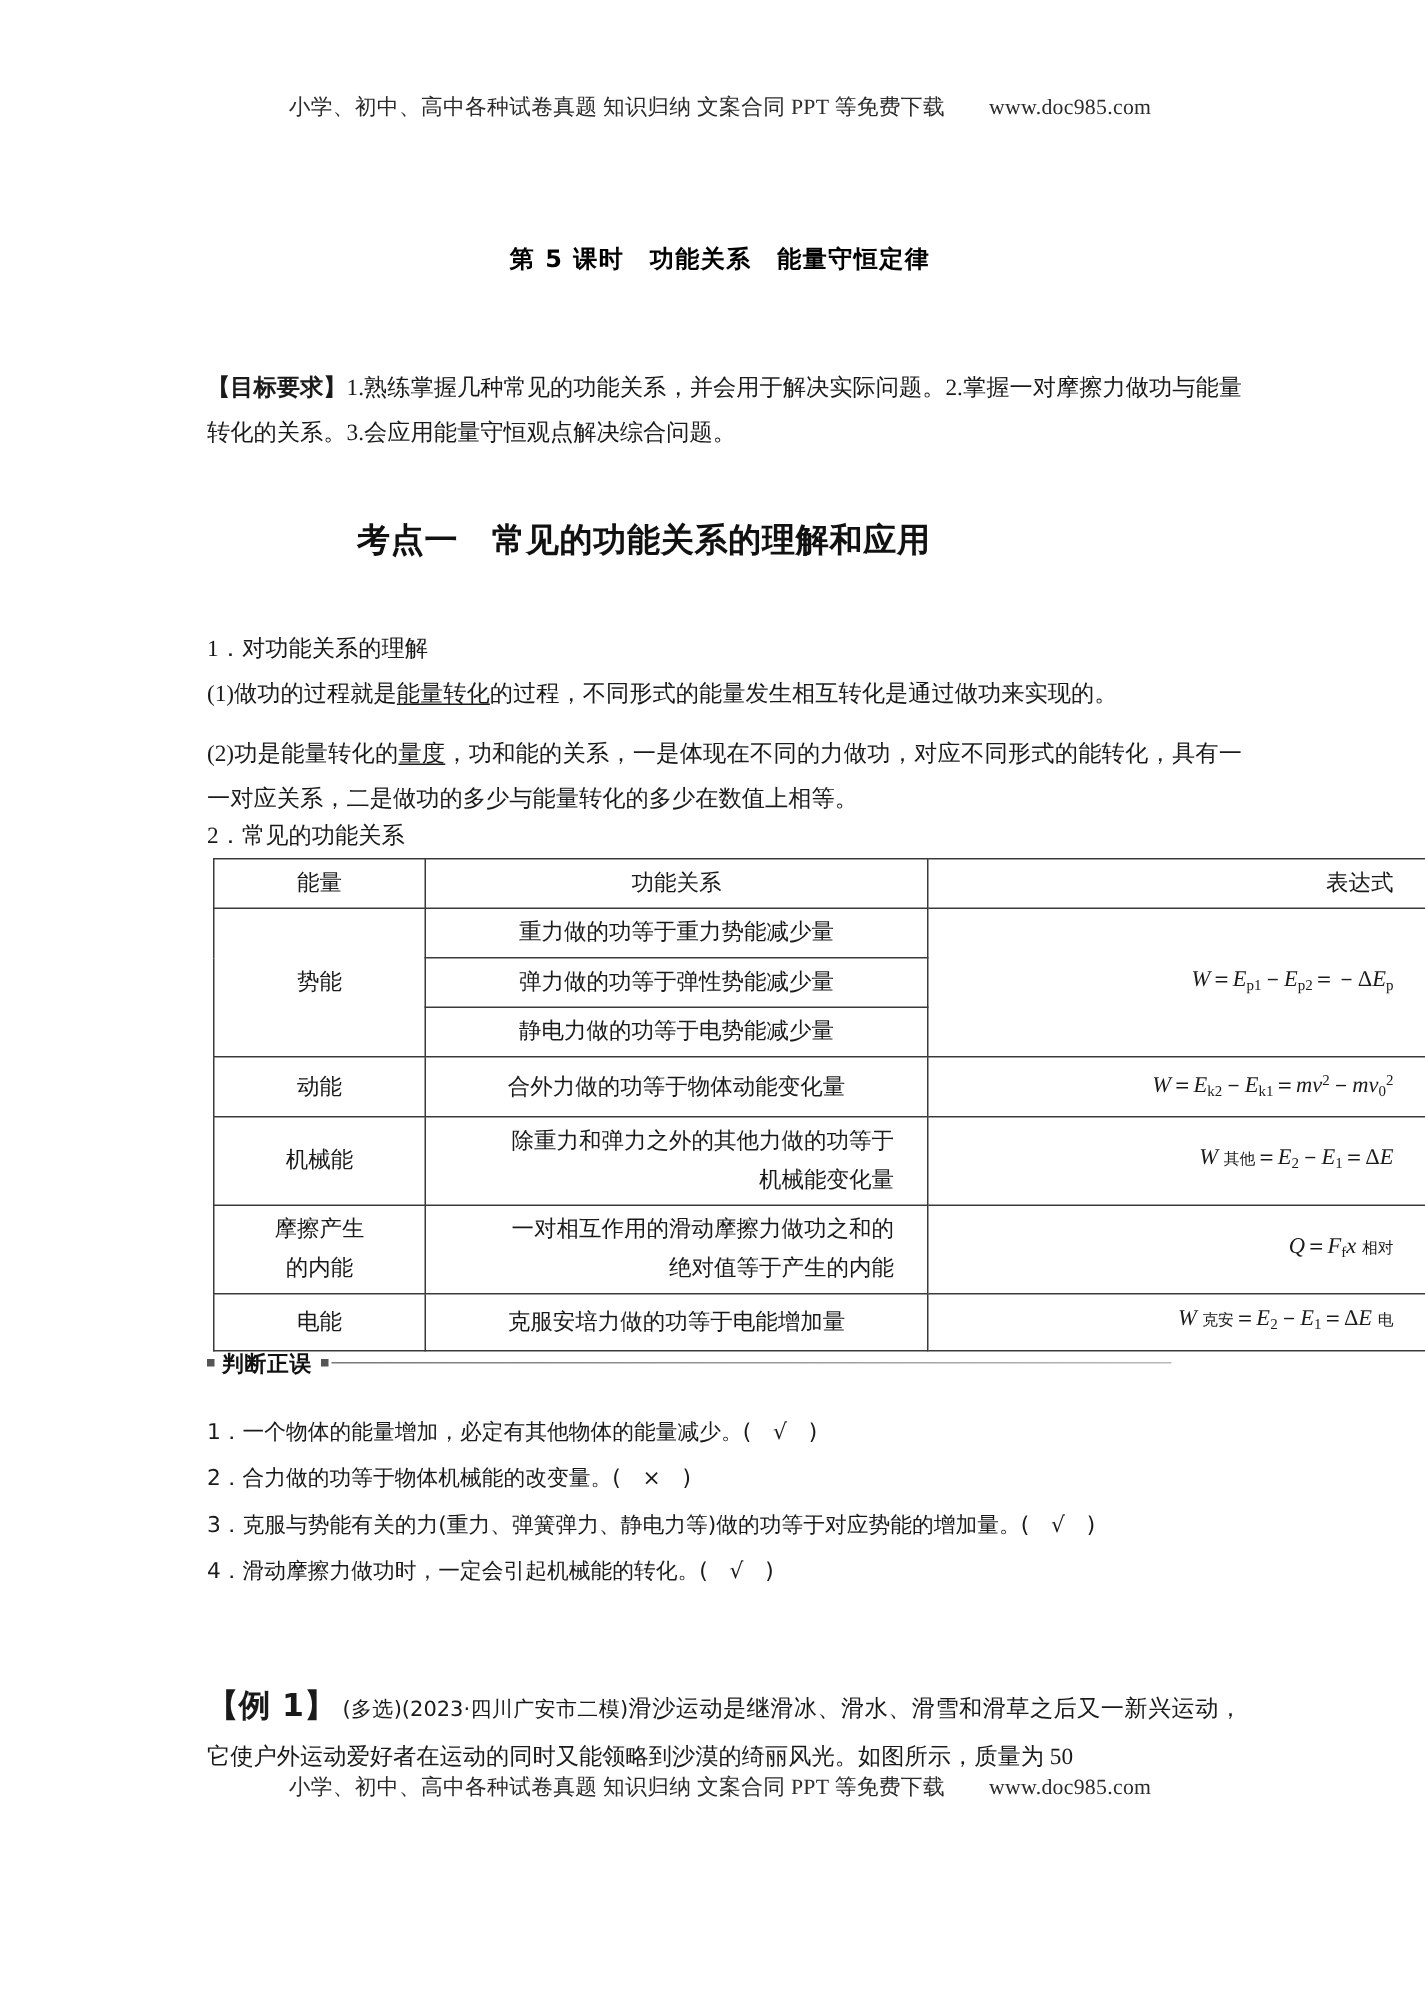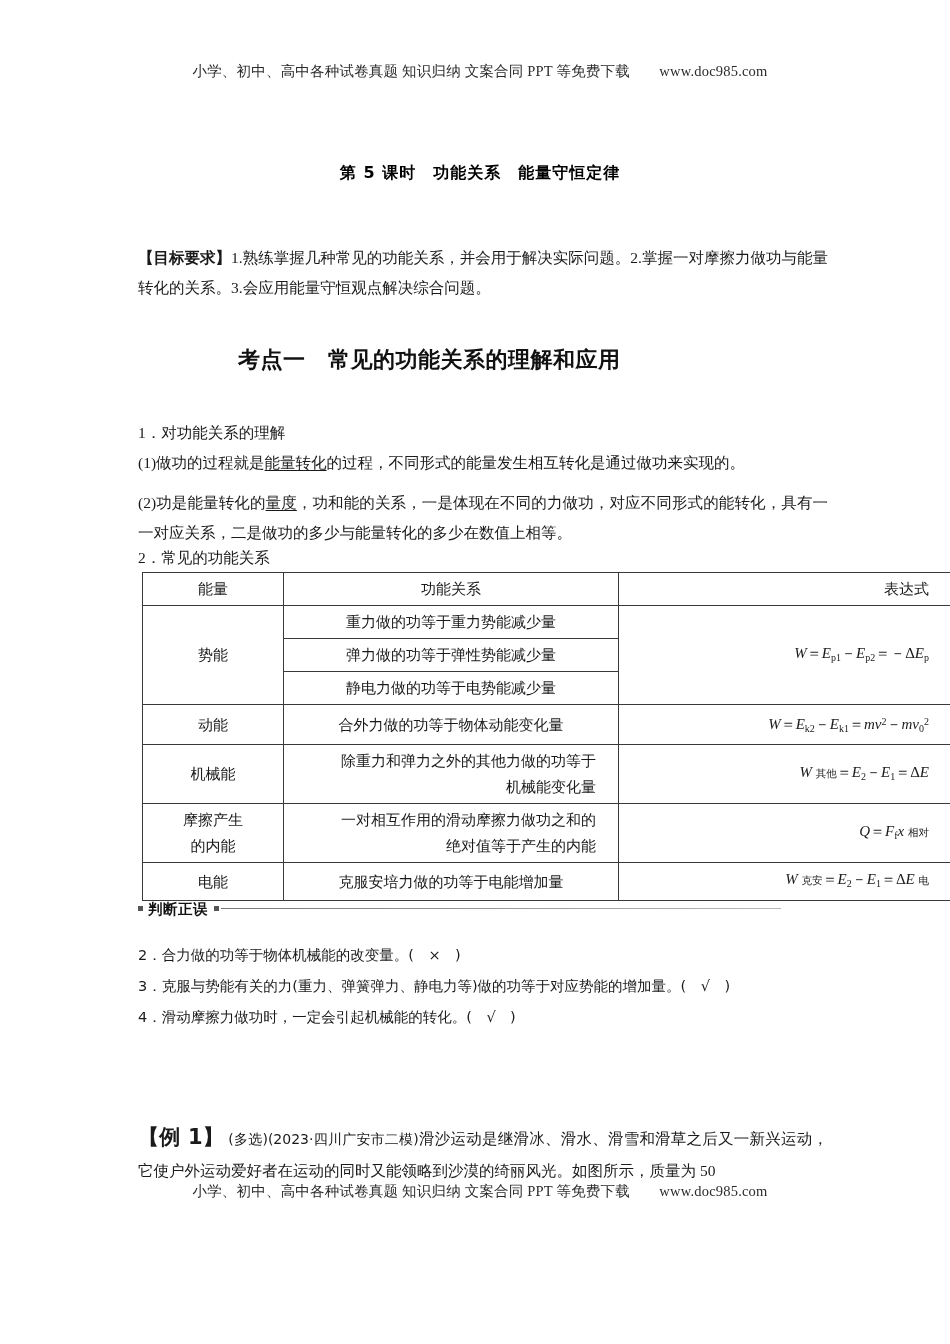--- a/index.html
+++ b/index.html
@@ -318,20 +318,21 @@
       </tr>
     </tbody>
       </table>
   </div>
 
   <div class="judge-head">
     <span class="sq"></span><span class="jt">判断正误</span><span class="sq2"></span><span class="rule"></span>
   </div>
 
   <div class="judge-list">
+    <p class="jitem">1．一个物体的能量增加，必定有其他物体的能量减少。(　√　)</p>
     <p class="jitem">2．合力做的功等于物体机械能的改变量。(　×　)</p>
     <p class="jitem">3．克服与势能有关的力(重力、弹簧弹力、静电力等)做的功等于对应势能的增加量。(　√　)</p>
     <p class="jitem">4．滑动摩擦力做功时，一定会引起机械能的转化。(　√　)</p>
   </div>
 
   <div class="example">
     <span class="tag">【例 1】</span> <span class="src">(多选)</span><span class="src">(2023·四川广安市二模)</span><span>滑沙运动是继滑冰、滑水、滑雪和滑草之后又一新兴运动，它使户外运动爱好者在运动的同时又能领略到沙漠的绮丽风光。如图所示，质量为 50</span>
   </div>
 
   <div class="running-foot">小学、初中、高中各种试卷真题  知识归纳  文案合同  PPT 等免费下载　　www.doc985.com</div>

